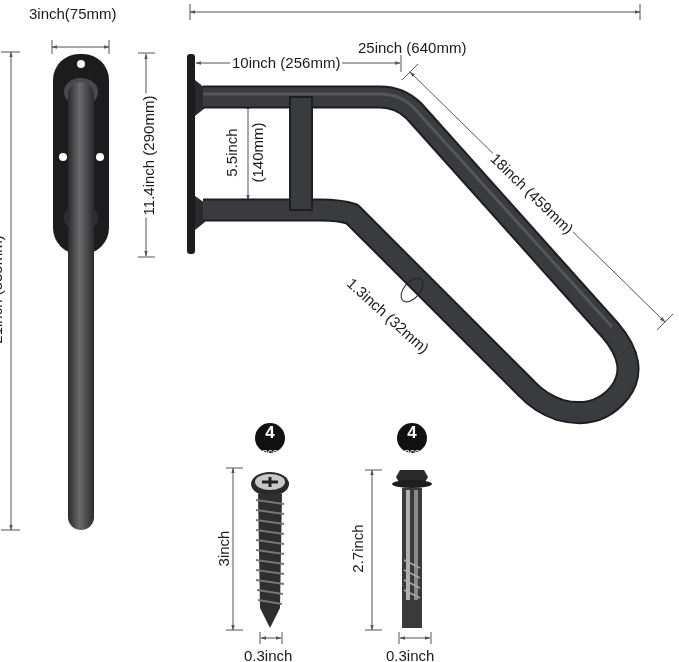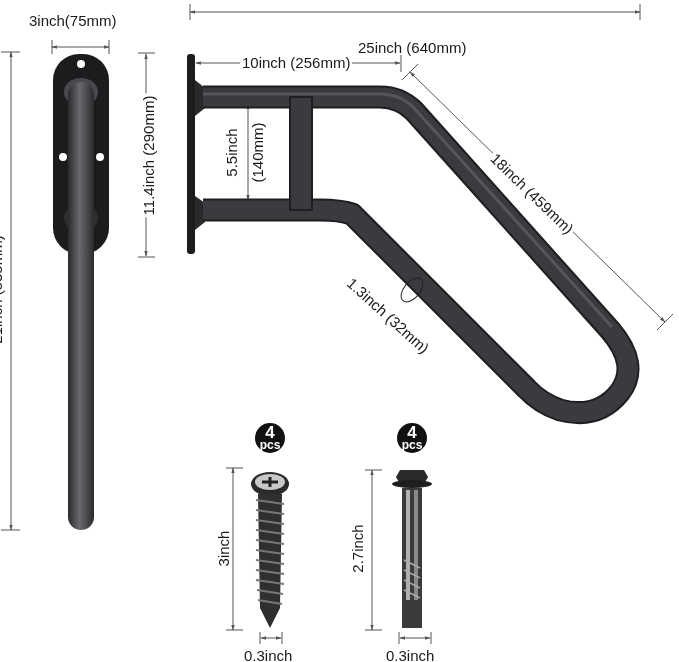--- a/index.html
+++ b/index.html
@@ -1,21 +1,21 @@
 <!DOCTYPE html>
 <html><head>
   <meta charset="utf-8">
   <style>
     html, body { margin:0; padding:0; background:#ffffff; }
     body { width:679px; height:662px; position:relative; overflow:hidden; font-family:"Liberation Sans", sans-serif; color:#222; }
     svg { position:absolute; left:0; top:0; }
     .lbl { position:absolute; font-size:15px; color:#1a1a1a; white-space:nowrap; line-height:1; background:#fff; padding:0 2px; }
     .badge { position:absolute; width:30px; height:30px; border-radius:50%; background:#111; color:#fff; text-align:center; }
     .badge .n { display:block; font-size:17px; font-weight:bold; line-height:16px; padding-top:2px; }
-    .badge .u { display:block; font-size:12px; font-weight:bold; line-height:8px; }
+    .badge .u { display:block; font-size:10px; font-weight:normal; line-height:8px;margin-top:8px; }
   </style>
 </head>
 <body>
 
 <svg width="679" height="662" viewBox="0 0 679 662">
   <defs>
     <linearGradient id="tubeV" x1="0" x2="1" y1="0" y2="0">
       <stop offset="0" stop-color="#2a2a2c"></stop>
       <stop offset="0.45" stop-color="#6a6a6e"></stop>
       <stop offset="1" stop-color="#2a2a2c"></stop>
@@ -126,23 +126,23 @@
   <g stroke="#555" stroke-width="1" fill="none">
     <line x1="372" y1="470" x2="372" y2="630" marker-start="url(#arr)" marker-end="url(#arr)"></line>
     <line x1="365" y1="470" x2="382" y2="470"></line>
       <line x1="365" y1="630" x2="382" y2="630"></line>
     <line x1="400" y1="638" x2="430" y2="638" marker-start="url(#arr)" marker-end="url(#arr)"></line>
     <line x1="399" y1="632" x2="399" y2="644"></line>
       <line x1="431" y1="632" x2="431" y2="644"></line>
   </g>
 </svg>
 
-<div class="lbl" style="left:27px;top:13px;">3inch(75mm)</div>
+<div class="lbl" style="left:27px;top:6px;">3inch(75mm)</div>
 <div class="lbl" style="left:356px;top:4px;margin-top:36px;">25inch (640mm)</div>
-<div class="lbl" style="left:240px;top:55px;">10inch (256mm)</div>
+<div class="lbl" style="left:230px;top:55px;">10inch (256mm)</div>
 
 <div class="lbl" style="left:-60px;top:282px;transform:rotate(-90deg);">21inch (535mm)</div>
 <div class="lbl" style="left:87px;top:148px;transform:rotate(-90deg);">11.4inch (290mm)</div>
 
 <div class="lbl" style="left:205px;top:145px;transform:rotate(-90deg);background:transparent;">5.5inch</div>
 <div class="lbl" style="left:225px;top:145px;transform:rotate(-90deg);background:transparent;">(140mm)</div>
 
 <div class="lbl" style="left:476px;top:186px;transform:rotate(44deg);">18inch (459mm)</div>
 <div class="lbl" style="left:334px;top:308px;transform:rotate(42deg);background:transparent;">1.3inch (32mm)</div>
 

